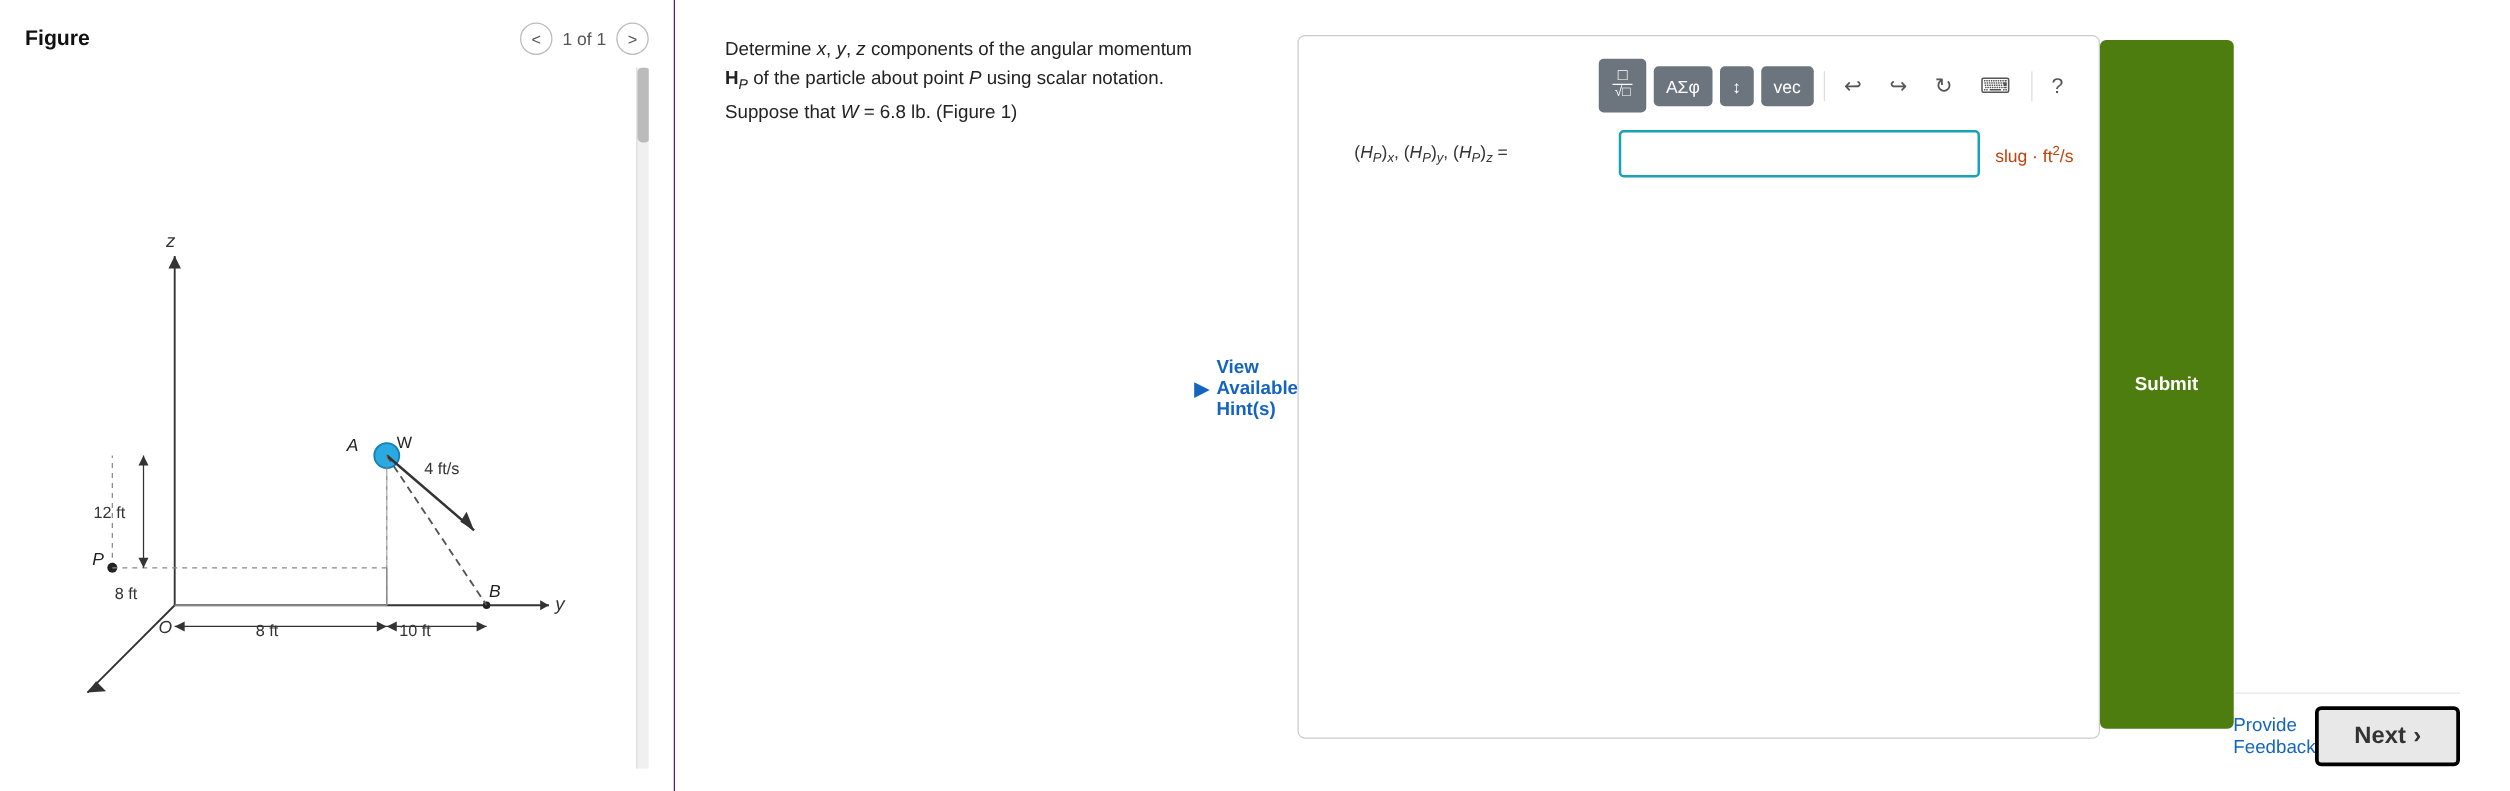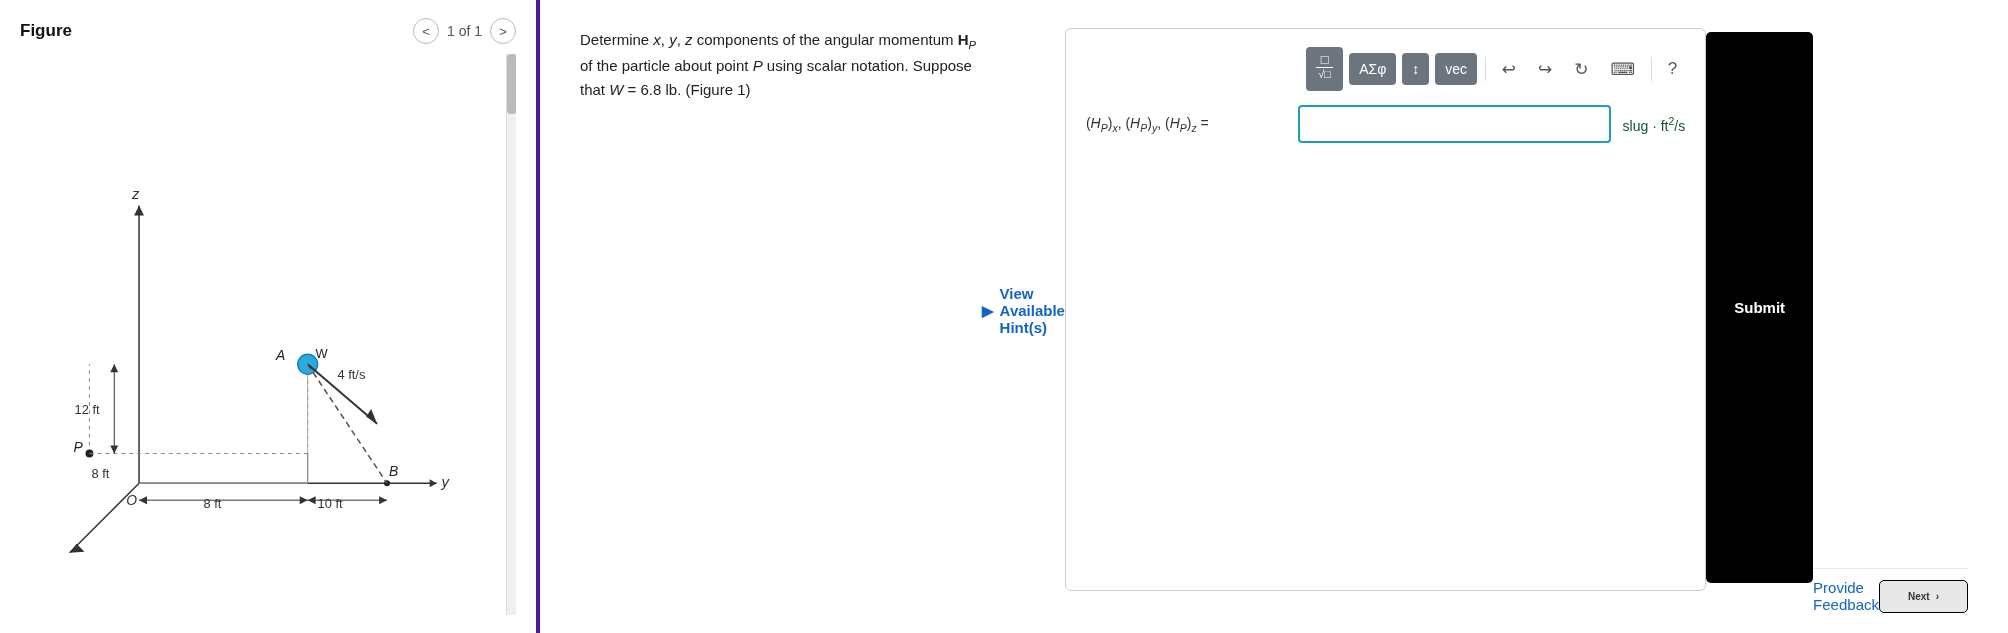--- a/index.html
+++ b/index.html
@@ -10,21 +10,21 @@
       color: #222;
       display: flex;
       height: 633px;
       overflow: hidden;
     }
 
     
     .left-panel {
       width: 540px;
       min-width: 540px;
-      border-right: 4px solid #4c1d95;
+      border-right: 1px solid #4c1d95;
       padding: 18px 20px;
       display: flex;
       flex-direction: column;
       position: relative;
       background: #fff;
     }
     .figure-header {
       display: flex;
       align-items: center;
       margin-bottom: 10px;
@@ -161,45 +161,46 @@
       height: 24px;
       background: #ddd;
       margin: 0 2px;
     }
 
     
     .answer-row {
       display: flex;
       align-items: center;
       gap: 12px;
+      margin-left: 24px;
     }
     .answer-label {
       font-size: 14px;
       color: #333;
       white-space: nowrap;
       min-width: 200px;
     }
     .answer-input {
       flex: 1;
       border: 2px solid #17a2b8;
       border-radius: 4px;
       height: 38px;
       padding: 4px 10px;
       font-size: 15px;
       outline: none;
     }
     .answer-unit {
       font-size: 14px;
-      color: #14532d;
+      color: #c2410c;
       white-space: nowrap;
     }
 
     
     .submit-btn {
-      background: #000000;
+      background: #4d7c0f;
       color: #fff;
       border: none;
       border-radius: 5px;
       padding: 16px 28px;
       font-size: 15px;
       font-weight: 600;
       cursor: pointer;
       margin-top: 4px;
       margin-bottom: 30px;
     }
@@ -215,24 +216,24 @@
     }
     .feedback-link {
       color: #1565c0;
       font-size: 15px;
       cursor: pointer;
       text-decoration: none;
     }
     .next-btn {
       background: #e8e8e8;
       color: #333;
-      border: 1px solid #000000;
+      border: 3px solid #000000;
       border-radius: 5px;
       padding: 10px 28px;
-      font-size: 10px;
+      font-size: 19px;
       font-weight: 600;
       cursor: pointer;
       display: flex;
       align-items: center;
       gap: 6px;
     }
 
     
     sub, sup { font-size: 0.75em; }
   </style>

